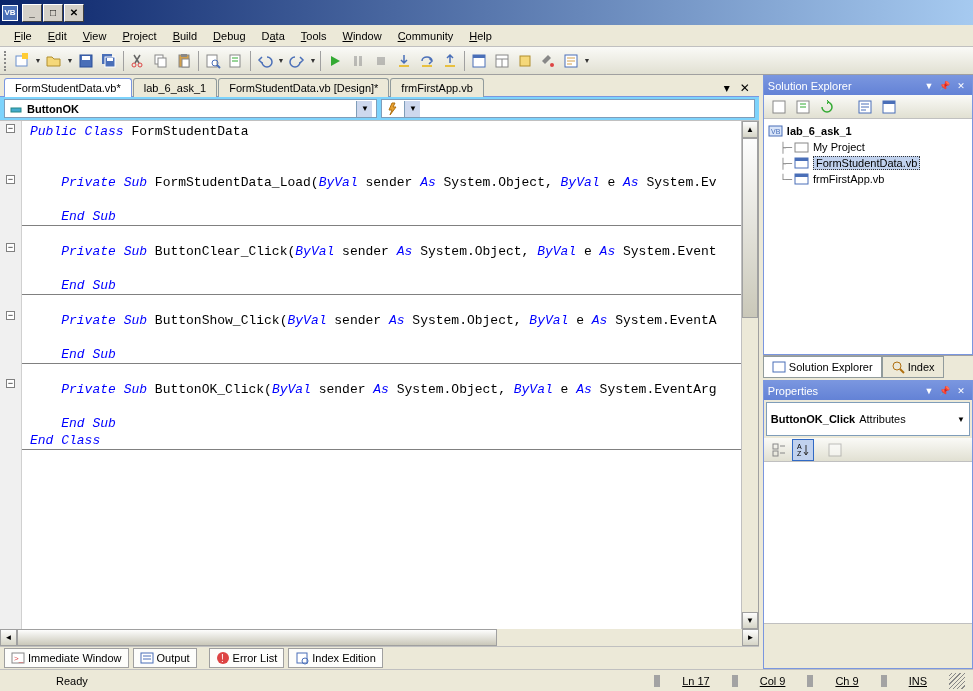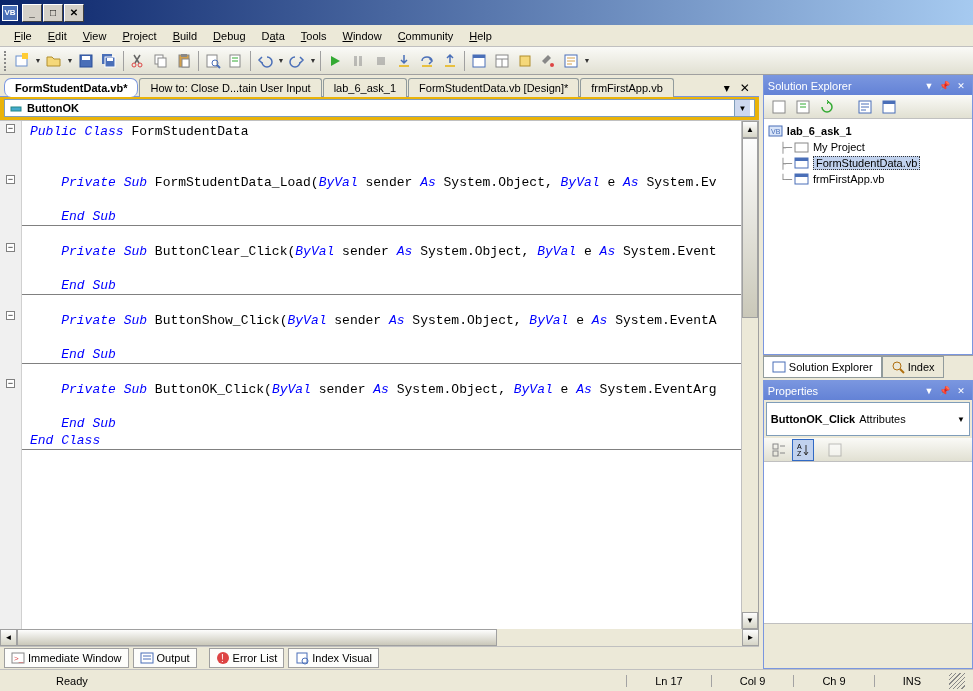--- a/index.html
+++ b/index.html
@@ -25,26 +25,26 @@
 .tbdrop { width: 8px; display: flex; align-items: center; justify-content: center; font-size: 7px; color: #333; }
 
 
 .mainarea { display: flex; height: 594px; }
 .left-pane { width: 762px; display: flex; flex-direction: column; }
 .right-pane { width: 211px; display: flex; flex-direction: column; }
 
 
 .doctabs { height: 22px; background: #ece9d8; display: flex; align-items: flex-end; padding-left: 4px; border-bottom: 1px solid #7a96df; }
 .doctab { padding: 3px 10px; background: #ece9d8; border: 1px solid #919b9c; border-bottom: none; margin-right: 1px; border-radius: 3px 3px 0 0; cursor: pointer; font-size: 11px; position: relative; top: 1px; }
-.doctab.active { background: #fff; font-weight: bold; border-color: #7a96df; z-index: 2; border-radius: 7px; }
+.doctab.active { background: #fff; font-weight: normal; border-color: #7a96df; z-index: 2; }
 .doctab-ctrl { margin-left: auto; display: flex; gap: 2px; padding-right: 6px; }
 .doctab-btn { width: 16px; height: 16px; display: flex; align-items: center; justify-content: center; cursor: pointer; font-size: 12px; }
 
 
-.code-dropdowns { height: 24px; display: flex; background: #eab308; padding: 2px 4px; gap: 4px; border-bottom: 1px solid #c0c0c0; flex-direction: column; }
+.code-dropdowns { height: 24px; display: flex; background: #7dd3fc; padding: 2px 4px; gap: 4px; border-bottom: 1px solid #c0c0c0; }
 .cdrop { flex: 1; background: #fff; border: 1px solid #7f9db9; display: flex; align-items: center; padding: 0 4px; cursor: pointer; }
 .cdrop-icon { width: 14px; height: 14px; margin-right: 4px; }
 .cdrop-text { flex: 1; font-weight: bold; }
 .cdrop-arrow { width: 16px; height: 16px; background: #cdd8ee; border-left: 1px solid #7f9db9; display: flex; align-items: center; justify-content: center; font-size: 8px; }
 
 
 .code-editor { flex: 1; background: #fff; position: relative; display: flex; border-right: 1px solid #a0a0a0; }
 .gutter { width: 22px; background: #f0f0f0; border-right: 1px solid #d0d0d0; }
 .gutter-fold { position: absolute; left: 6px; width: 9px; height: 9px; border: 1px solid #808080; background: #fff; display: flex; align-items: center; justify-content: center; font-size: 9px; line-height: 1; cursor: pointer; }
 .code-content { flex: 1; font-family: 'Courier New', monospace; font-size: 13px; padding: 2px 0 0 8px; white-space: pre; line-height: 17px; overflow: hidden; position: relative; }
@@ -59,21 +59,21 @@
 .hscroll-thumb { position: absolute; left: 0; top: 0; bottom: 0; width: 480px; background: linear-gradient(#fdfdfd,#cac8b9); border: 1px solid #a0a0a0; }
 
 
 .bottom-tabs { height: 23px; background: #ece9d8; display: flex; align-items: center; padding: 2px 4px; gap: 4px; border-top: 1px solid #c0c0c0; }
 .btab { padding: 2px 6px; background: #fdfdfb; border: 1px solid #a0a0a0; display: flex; align-items: center; gap: 3px; cursor: pointer; font-size: 11px; }
 .btab-icon { width: 14px; height: 14px; }
 
 
 .statusbar { height: 22px; background: #ece9d8; border-top: 1px solid #c0c0c0; display: flex; align-items: center; padding: 0 8px; font-size: 11px; }
 .status-left { flex: 1; padding-left: 48px; }
-.status-cell { padding: 0 28px; border-left: 1px solid #a3a3a3; min-width: 60px; }
+.status-cell { padding: 0 22px; border-left: 6px solid #a3a3a3; min-width: 60px; text-decoration: underline; }
 .status-grip { width: 16px; height: 16px; background: repeating-linear-gradient(-45deg, transparent 0 2px, #888 2px 3px); }
 
 
 .panel { border: 1px solid #7a96df; display: flex; flex-direction: column; }
 .panel-header { height: 19px; background: linear-gradient(#7a96df, #6382d6); color: #fff; display: flex; align-items: center; padding: 0 4px; font-size: 11px; }
 .panel-header-text { flex: 1; }
 .panel-hbtn { width: 14px; height: 14px; display: flex; align-items: center; justify-content: center; cursor: pointer; margin-left: 2px; font-size: 9px; }
 .panel-toolbar { height: 24px; background: linear-gradient(#fafaf7,#e1e0d2); border-bottom: 1px solid #c0c0c0; display: flex; align-items: center; padding: 0 4px; gap: 2px; }
 .panel-body { flex: 1; background: #fff; overflow: auto; padding: 4px; }
 .tree-item { display: flex; align-items: center; padding: 1px 0; cursor: pointer; }
@@ -268,21 +268,20 @@
       </svg>
     </div>
   <div class="tbdrop">▼</div>
 </div>
 
 <div class="mainarea">
   <div class="left-pane">
 
     <div class="doctabs">
       <div class="doctab active">FormStudentData.vb*</div>
-      <div class="doctab">How to: Close D...tain User Input</div>
       <div class="doctab">lab_6_ask_1</div>
       <div class="doctab">FormStudentData.vb [Design]*</div>
       <div class="doctab">frmFirstApp.vb</div>
       <div class="doctab-ctrl">
         <div class="doctab-btn">▾</div>
         <div class="doctab-btn">✕</div>
       </div>
     </div>
 
     <div class="code-dropdowns">
@@ -364,21 +363,21 @@
             <circle cx="7" cy="7" r="6" fill="#d44"></circle>
             <text x="5" y="11" font-size="10" fill="#fff">!</text>
           </svg>
         <span>Error List</span>
       </div>
       <div class="btab">
         <svg class="btab-icon" width="14" height="14">
             <rect x="2" y="2" width="10" height="10" fill="#fff" stroke="#4a6fb8"></rect>
             <circle cx="10" cy="10" r="3" fill="none" stroke="#4a6fb8"></circle>
           </svg>
-        <span>Index Visual</span>
+        <span>Index Edition</span>
       </div>
     </div>
   </div>
 
   <div class="splitter-v"></div>
 
   <div class="right-pane">
 
     <div class="panel" style="height:280px">
       <div class="panel-header">

